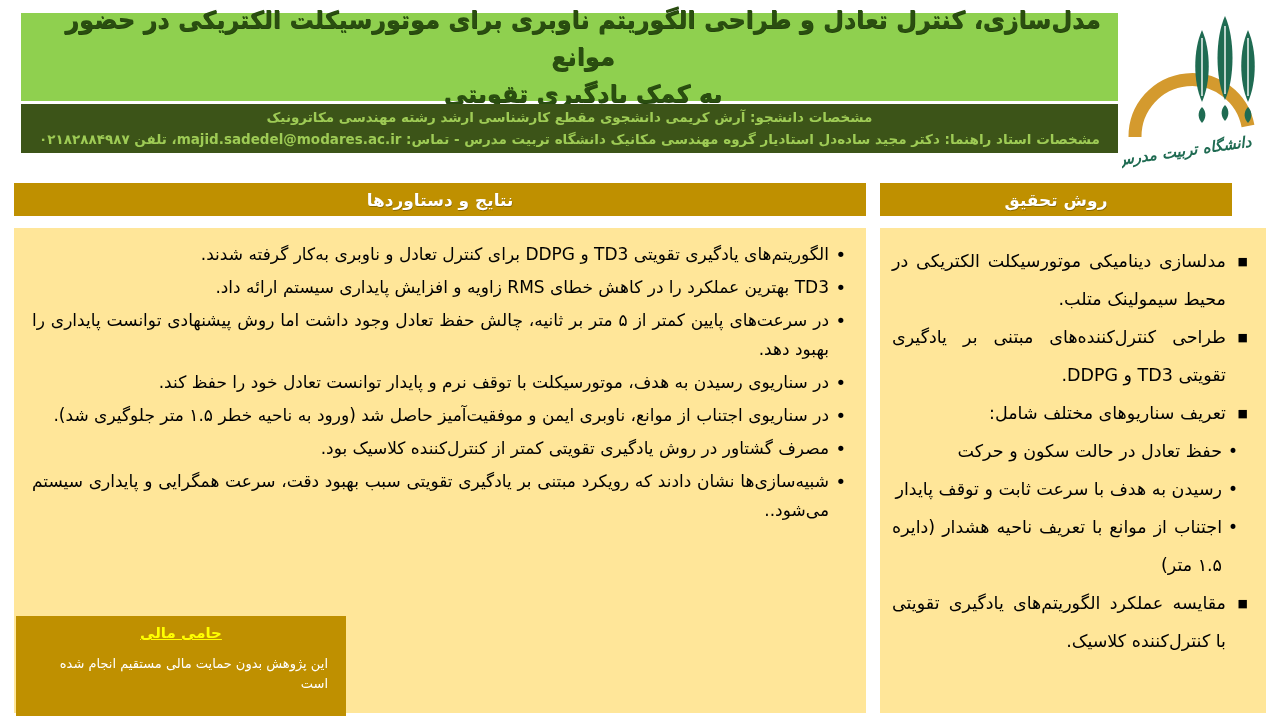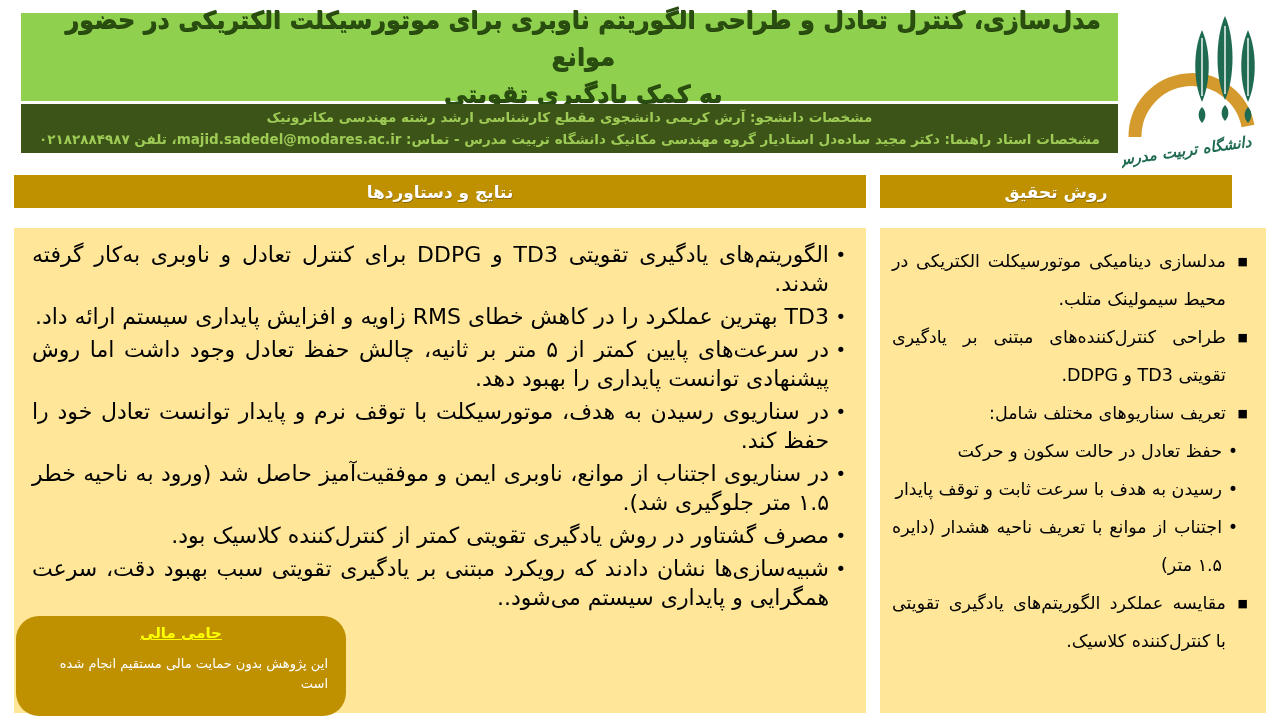--- a/index.html
+++ b/index.html
@@ -25,50 +25,50 @@
   .info-band {
     position: absolute; left: 21px; top: 104px; width: 1097px; height: 49px;
     background: #3C5418; display: flex; flex-direction: column; justify-content: space-evenly;
     text-align: center; direction: rtl;
   }
   .info-line { color: #9ECB55; font-size: 13.5px; font-weight: bold; line-height: 17px; padding: 0 6px; }
   .info-line .email { color: #9ECB55; font-weight: bold; text-align: center; }
 
   
   .section-header {
-    position: absolute; top: 175px; height: 33px; background: #BF9000;
+    position: absolute; top: 183px; height: 33px; background: #BF9000;
     color: #ffffff; font-weight: bold; font-size: 17px;
     display: flex; align-items: center; justify-content: center; direction: rtl;
     text-shadow: 0.5px 0.5px 0 #8a6800;
   }
   #results-header { left: 14px; width: 852px; }
   #method-header  { left: 880px; width: 352px; }
 
   
   .content-box { position: absolute; top: 228px; height: 485px; background: #FFE699; }
   #results-body { left: 14px; width: 852px; padding: 12px 20px 0 18px; }
   #method-body  { left: 880px; width: 386px; padding: 14px 16px 0 12px; }
 
   ul { list-style: none; direction: rtl; }
   .results-list li {
-    position: relative; color: #000000; font-size: 22px; line-height: 29px;
+    position: relative; color: #000000; font-size: 17px; line-height: 29px;
     text-align: justify; padding-right: 17px; margin-bottom: 4px;
   }
   .results-list li::before { content: "•"; position: absolute; right: 0; top: 0; font-size: 18px; }
 
   .method-list li { position: relative; color: #000000; font-size: 17.5px; line-height: 38px; text-align: justify; }
   .method-list li.lvl1 { padding-right: 24px; }
   .method-list li.lvl1::before { content: "■"; position: absolute; right: 2px; top: 1px; font-size: 11px; }
   .method-list li.lvl2 { padding-right: 20px; margin-right: 8px; }
   .method-list li.lvl2::before { content: "•"; position: absolute; right: 4px; top: 0; font-size: 17px; }
 
   
   .sponsor-box {
     position: absolute; left: 16px; top: 616px; width: 330px; height: 100px;
-    background: #BF9000; padding: 8px 14px; direction: rtl; border-radius: 23px;
+    background: #BF9000; padding: 8px 14px; direction: rtl;
   }
   .sponsor-box h3 {
     color: #FFFF00; font-size: 15px; font-weight: bold; text-align: center;
     text-decoration: underline; margin-bottom: 12px;
   }
   .sponsor-box p { color: #ffffff; font-size: 13px; line-height: 20px; text-align: right; padding: 0 4px; }
 </style>
 </head>
 <body>
 

